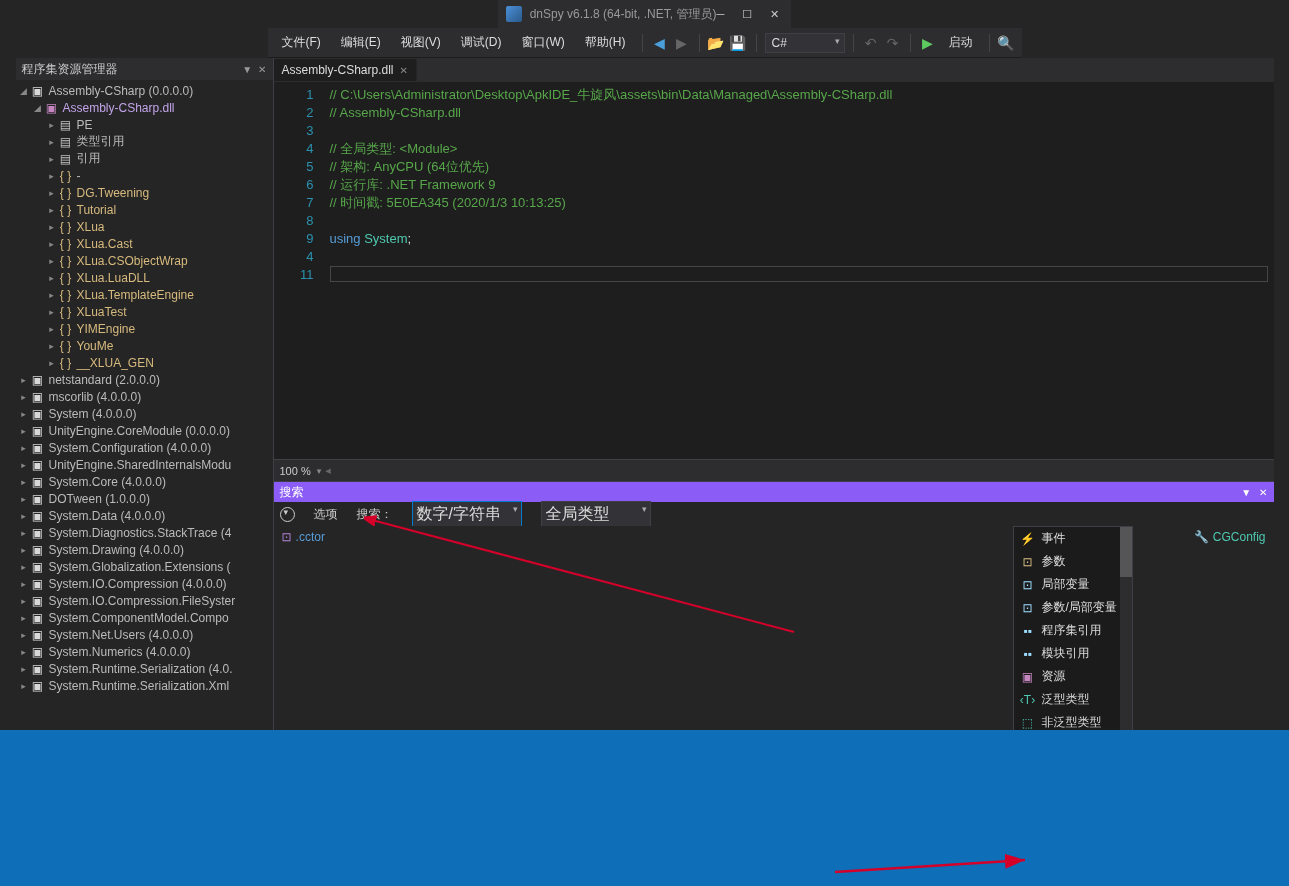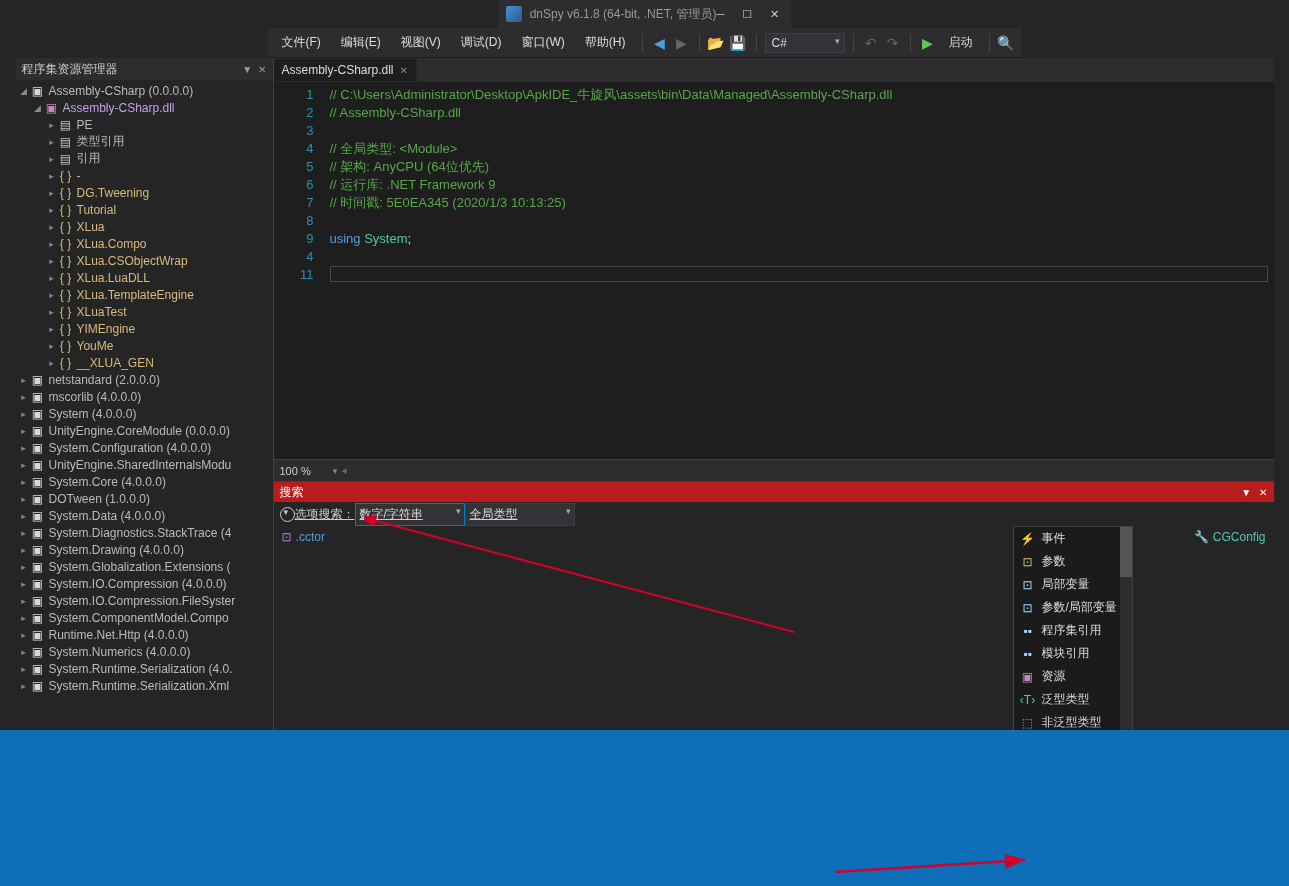--- a/index.html
+++ b/index.html
@@ -41,33 +41,33 @@
 .tab { background: #1e1e1e; padding: 4px 8px; display: flex; align-items: center; gap: 6px; font-size: 12px; border-right: 1px solid #252526; }
 .tab .close { color: #888; font-size: 10px; cursor: pointer; }
 .editor { flex: 1; display: flex; background: #1e1e1e; overflow: hidden; position: relative; }
 .gutter { width: 50px; background: #1e1e1e; text-align: right; padding: 4px 10px 4px 0; color: #2b91af; font-family: Consolas, monospace; font-size: 13px; line-height: 18px; }
 .editor-lines { flex: 1; padding: 4px 6px; font-family: Consolas, monospace; font-size: 13px; line-height: 18px; white-space: pre; color: #dcdcdc; }
 .c-comment { color: #57a64a; }
 .c-key { color: #569cd6; }
 .c-type { color: #4ec9b0; }
 .caret-line { display: inline-block; border: 1px solid #464646; height: 16px; min-width: 938px; vertical-align: top; }
 .zoom-bar { height: 22px; background: #2d2d30; display: flex; align-items: center; padding: 0 6px; color: #ccc; font-size: 11px; border-top: 1px solid #3f3f46; }
-.zoom-bar .zv { margin-right: 22px; }
+.zoom-bar .zv { margin-right: 6px; }
 .zoom-bar .dd { color: #888; margin-right: 4px; font-size: 9px; }
 .search-panel { background: #252526; display: flex; flex-direction: column; border-top: 1px solid #3f3f46; }
-.search-header { height: 20px; background: #b91c1c; color: #fff; display: flex; align-items: center; padding: 0 6px; font-size: 12px; }
+.search-header { height: 20px; background: #8b5cf6; color: #fff; display: flex; align-items: center; padding: 0 6px; font-size: 12px; }
 .search-header .sh-title { flex: 1; }
 .search-header .sh-btn { margin-left: 8px; font-size: 10px; cursor: pointer; }
 .search-body { display: flex; flex-direction: column; height: 228px; }
 .search-top { height: 24px; display: flex; align-items: center; background: #252526; }
 .search-input { flex: 1; background: #333337; color: #ddd; border: 1px solid #3f3f46; font-size: 12px; padding: 3px 6px; outline: none; margin: 0; }
-.opt-seg { display: flex; align-items: center; gap: 0; padding: 0 6px; color: #ccc; font-size: 12px; text-decoration: underline; }
+.opt-seg { display: flex; align-items: center; gap: 19px; padding: 0 6px; color: #ccc; font-size: 12px; }
 .opt-circle { width: 15px; height: 15px; border: 1.5px solid #ccc; border-radius: 50%; position: relative; }
 .opt-circle::after { content: "▾"; position: absolute; top: -1px; left: 3px; font-size: 9px; color: #ccc; }
-.small-combo { background: #333337; border: 1px solid #3f3f46; color: #ddd; font-size: 12px; padding: 2px 14px 2px 4px; position: relative; }
+.small-combo { background: #333337; border: 1px solid #3f3f46; color: #ddd; font-size: 16px; padding: 2px 14px 2px 4px; position: relative; }
 .small-combo.hl { border-color: #007acc; }
 .small-combo::after { content: "▾"; position: absolute; right: 3px; top: 2px; color: #aaa; font-size: 9px; }
 .search-results { flex: 1; display: flex; background: #252526; position: relative; overflow: visible; }
 .res-left { flex: 1; padding: 4px 8px; position: relative; }
 .res-item { display: flex; align-items: center; gap: 4px; font-size: 12px; color: #569cd6; }
 .res-ic { color: #b180d7; }
 .res-right { width: 130px; padding: 4px 8px; text-align: right; }
 .cgc { color: #4ec9b0; font-size: 12px; }
 .cgc-ic { color: #d7862a; margin-right: 3px; }
 .dropdown { position: absolute; right: 141px; top: 0; width: 120px; background: #1b1b1c; border: 1px solid #3f3f46; z-index: 10; }
@@ -168,21 +168,21 @@
             <span class="lbl-yellow">Tutorial</span>
           </div>
           <div class="tree-row" style="padding-left: 30px;">
             <span class="tree-arrow">▸</span>
             <span class="tree-ic ic-ns">{ }</span>
             <span class="lbl-yellow">XLua</span>
           </div>
           <div class="tree-row" style="padding-left: 30px;">
             <span class="tree-arrow">▸</span>
             <span class="tree-ic ic-ns">{ }</span>
-            <span class="lbl-yellow">XLua.Compo</span>
+            <span class="lbl-yellow">XLua.Cast</span>
           </div>
           <div class="tree-row" style="padding-left: 30px;">
             <span class="tree-arrow">▸</span>
             <span class="tree-ic ic-ns">{ }</span>
             <span class="lbl-yellow">XLua.CSObjectWrap</span>
           </div>
           <div class="tree-row" style="padding-left: 30px;">
             <span class="tree-arrow">▸</span>
             <span class="tree-ic ic-ns">{ }</span>
             <span class="lbl-yellow">XLua.LuaDLL</span>
@@ -283,21 +283,21 @@
             <span class="lbl-gray">System.IO.Compression.FileSyster</span>
           </div>
           <div class="tree-row" style="padding-left: 2px;">
             <span class="tree-arrow">▸</span>
             <span class="tree-ic ic-asm">▣</span>
             <span class="lbl-gray">System.ComponentModel.Compo</span>
           </div>
           <div class="tree-row" style="padding-left: 2px;">
             <span class="tree-arrow">▸</span>
             <span class="tree-ic ic-asm">▣</span>
-            <span class="lbl-gray">Runtime.Net.Http (4.0.0.0)</span>
+            <span class="lbl-gray">System.Net.Users (4.0.0.0)</span>
           </div>
           <div class="tree-row" style="padding-left: 2px;">
             <span class="tree-arrow">▸</span>
             <span class="tree-ic ic-asm">▣</span>
             <span class="lbl-gray">System.Numerics (4.0.0.0)</span>
           </div>
           <div class="tree-row" style="padding-left: 2px;">
             <span class="tree-arrow">▸</span>
             <span class="tree-ic ic-asm">▣</span>
             <span class="lbl-gray">System.Runtime.Serialization (4.0.</span>

